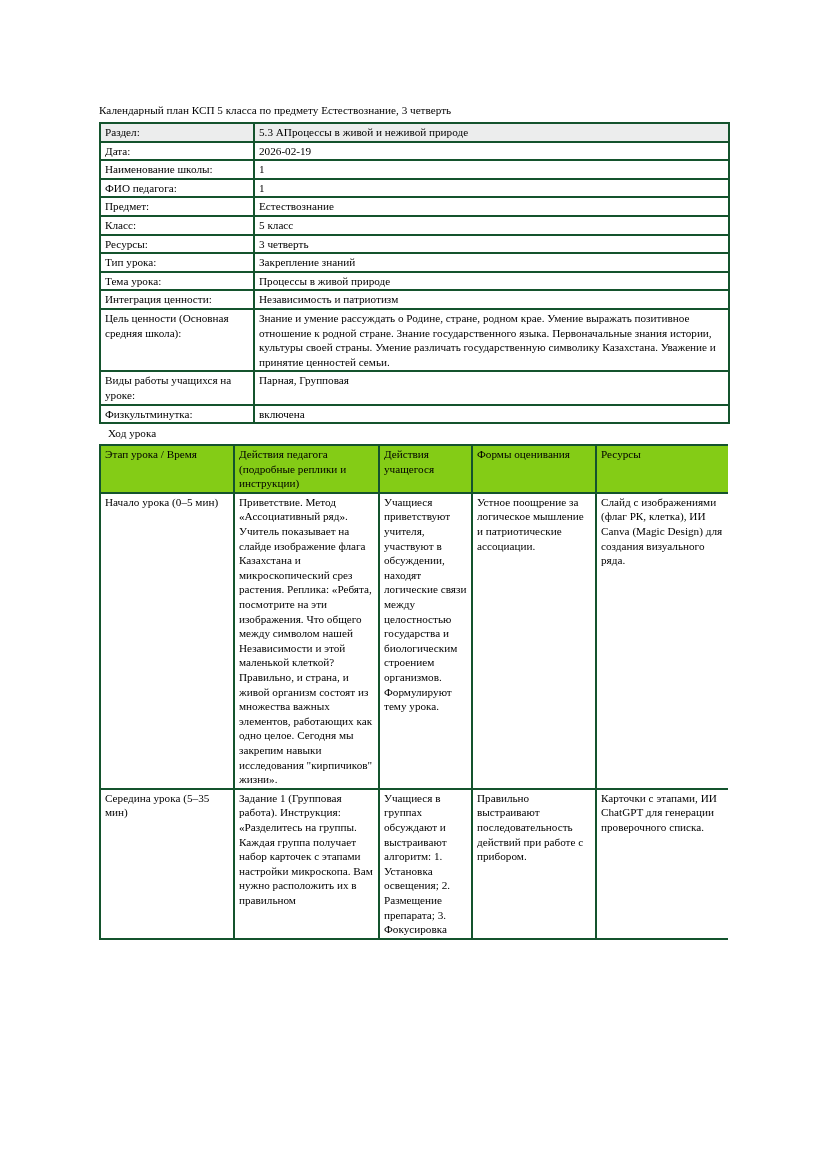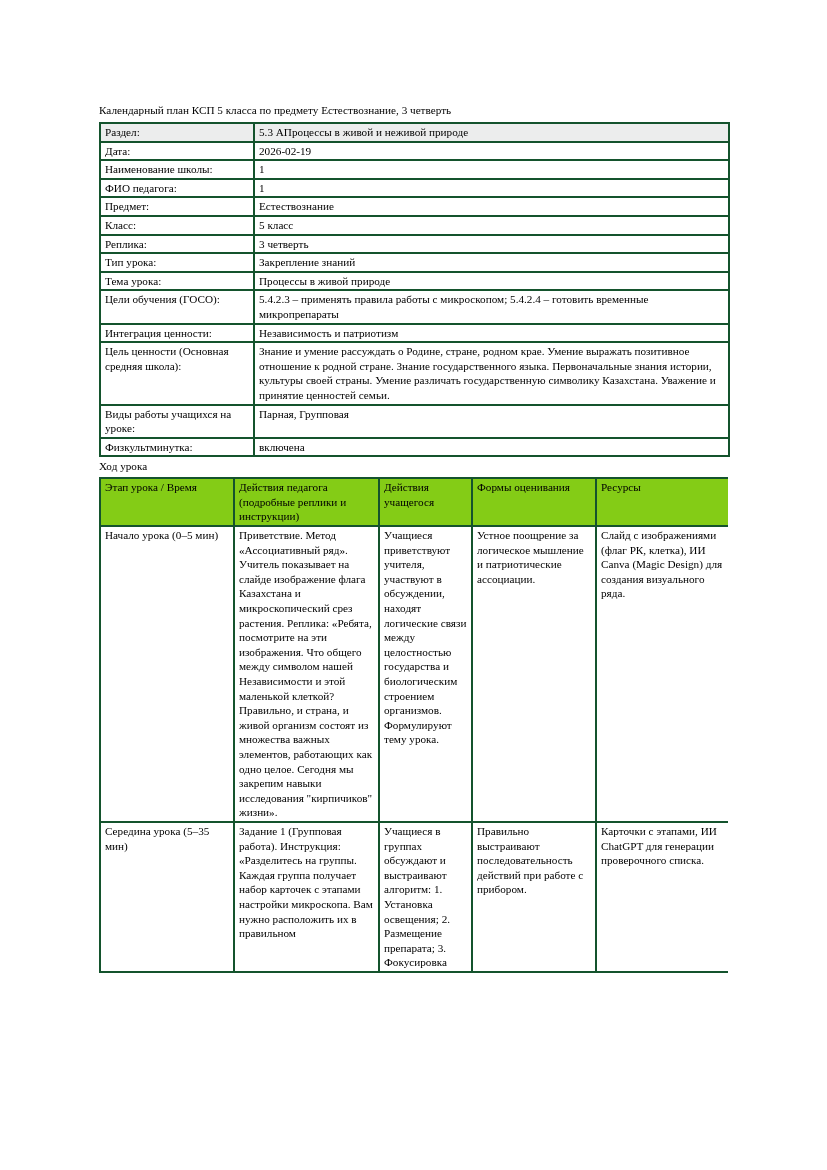--- a/index.html
+++ b/index.html
@@ -37,21 +37,21 @@
     line-height: 15px;
     margin: 0 0 4px 0;
     font-weight: normal;
     white-space: nowrap;
   }
 
   
   .section-caption {
     font-size: 11.2px;
     line-height: 15px;
-    margin: 2px 0 3px 0;
+    margin: 2px 0 3px 9px;
     font-weight: normal;
   }
 
   
   table {
     border-collapse: collapse;
     width: 629px;
     table-layout: fixed;
     font-size: 11.2px;
     line-height: 14.6px;
@@ -120,34 +120,30 @@
           </tr>
           <tr>
             <td class="label">Предмет:</td>
             <td class="value">Естествознание</td>
           </tr>
           <tr>
             <td class="label">Класс:</td>
             <td class="value">5 класс</td>
           </tr>
           <tr>
-            <td class="label">Реплика:</td>
+            <td class="label">Ресурсы:</td>
             <td class="value">3 четверть</td>
           </tr>
           <tr>
             <td class="label">Тип урока:</td>
             <td class="value">Закрепление знаний</td>
           </tr>
           <tr>
             <td class="label">Тема урока:</td>
             <td class="value">Процессы в живой природе</td>
-          </tr>
-          <tr>
-            <td class="label">Цели обучения (ГОСО):</td>
-            <td class="value">5.4.2.3 – применять правила работы с микроскопом; 5.4.2.4 – готовить временные микропрепараты</td>
           </tr>
           <tr>
             <td class="label">Интеграция ценности:</td>
             <td class="value">Независимость и патриотизм</td>
           </tr>
           <tr>
             <td class="label">Цель ценности (Основная средняя школа):</td>
             <td class="value">Знание и умение рассуждать о Родине, стране, родном крае. Умение выражать позитивное отношение к родной стране. Знание государственного языка. Первоначальные знания истории, культуры своей страны. Умение различать государственную символику Казахстана. Уважение и принятие ценностей семьи.</td>
           </tr>
           <tr>

